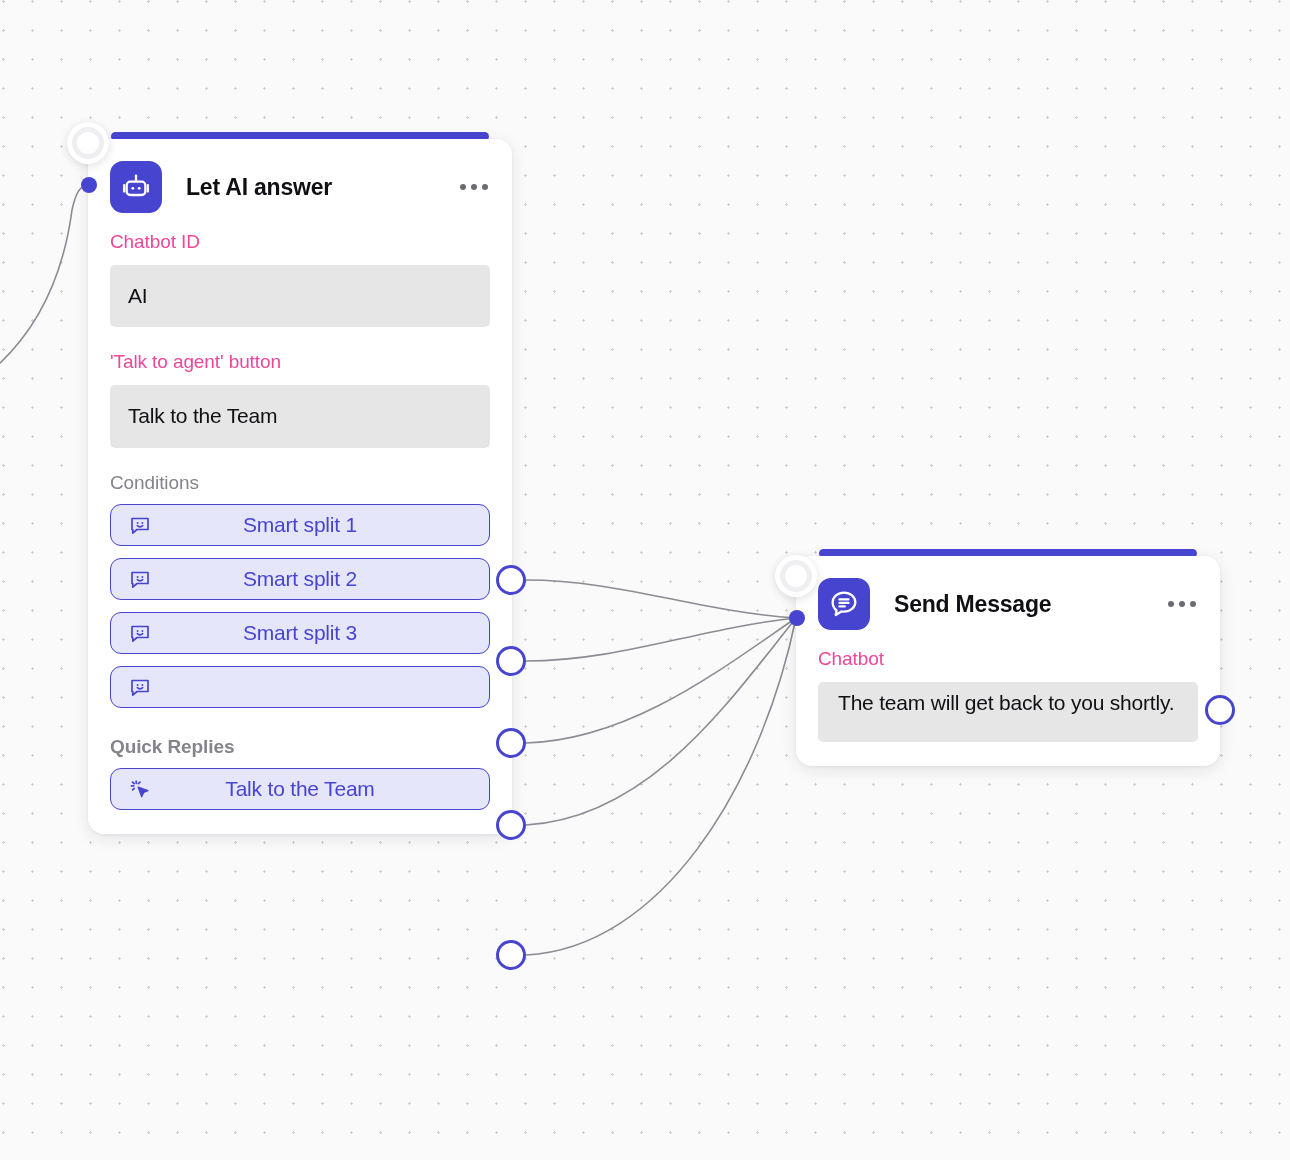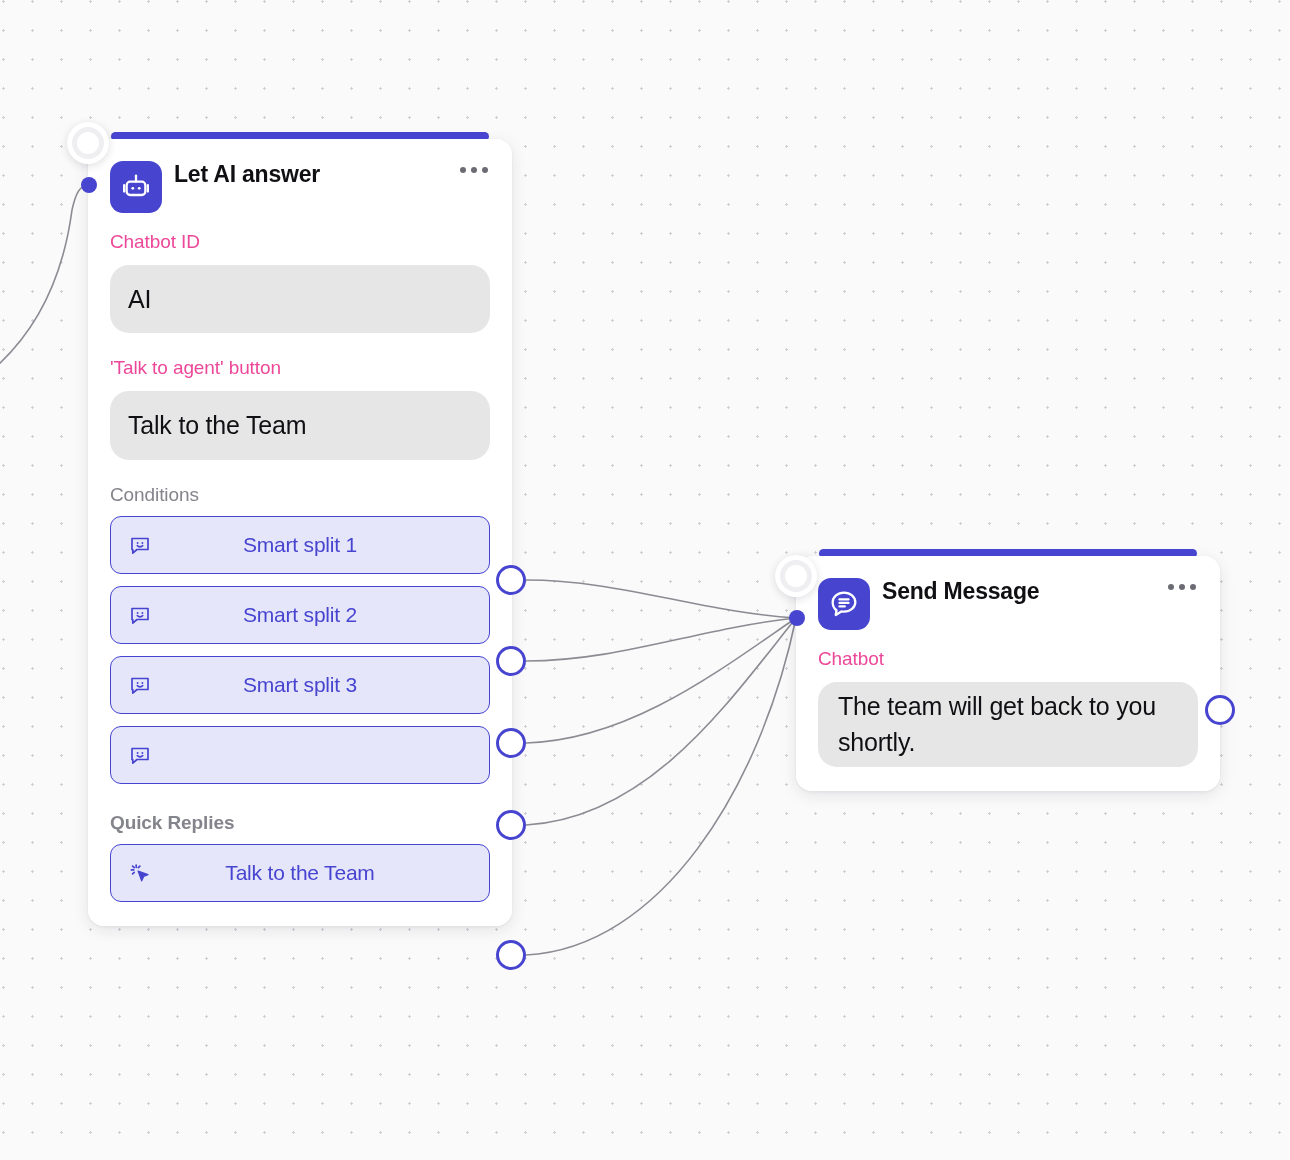--- a/index.html
+++ b/index.html
@@ -64,22 +64,22 @@
   .node-body {
     position: relative;
     z-index: 1;
     background: #ffffff;
     border-radius: 16px;
     padding: 22px 22px 24px 22px;
   }
 
   .node-header {
     display: flex;
-    align-items: flex-start;
-    gap: 12px;
+    align-items: center;
+    gap: 24px;
     margin-bottom: 18px;
   }
 
   .node-icon {
     width: 52px;
     height: 52px;
     border-radius: 13px;
     background: #4745d0;
     display: flex;
     align-items: center;
@@ -113,23 +113,23 @@
 
   .field-label {
     font-size: 19px;
     color: #ec4899;
     margin-bottom: 12px;
     letter-spacing: -0.1px;
   }
 
   .field-box {
     background: #e6e6e6;
-    border-radius: 19px;
+    border-radius: 5px;
     padding: 16px 18px;
-    font-size: 25px;
+    font-size: 21px;
     color: #101014;
     letter-spacing: -0.2px;
     margin-bottom: 24px;
     line-height: 1.45;
     min-height: 60px;
     display: flex;
     align-items: center;
   }
   .field-box.multiline { display: block; }
 
@@ -140,21 +140,21 @@
     letter-spacing: -0.1px;
   }
 
   .chip {
     position: relative;
     display: flex;
     align-items: center;
     background: #e6e6fb;
     border: 1.6px solid #4745d0;
     border-radius: 11px;
-    height: 58px;
+    height: 42px;
     padding: 0 16px;
     margin-bottom: 12px;
     cursor: pointer;
   }
   .chip-icon {
     width: 26px; height: 26px;
     display: flex; align-items: center; justify-content: center;
     flex: 0 0 auto;
   }
   .chip-label {

